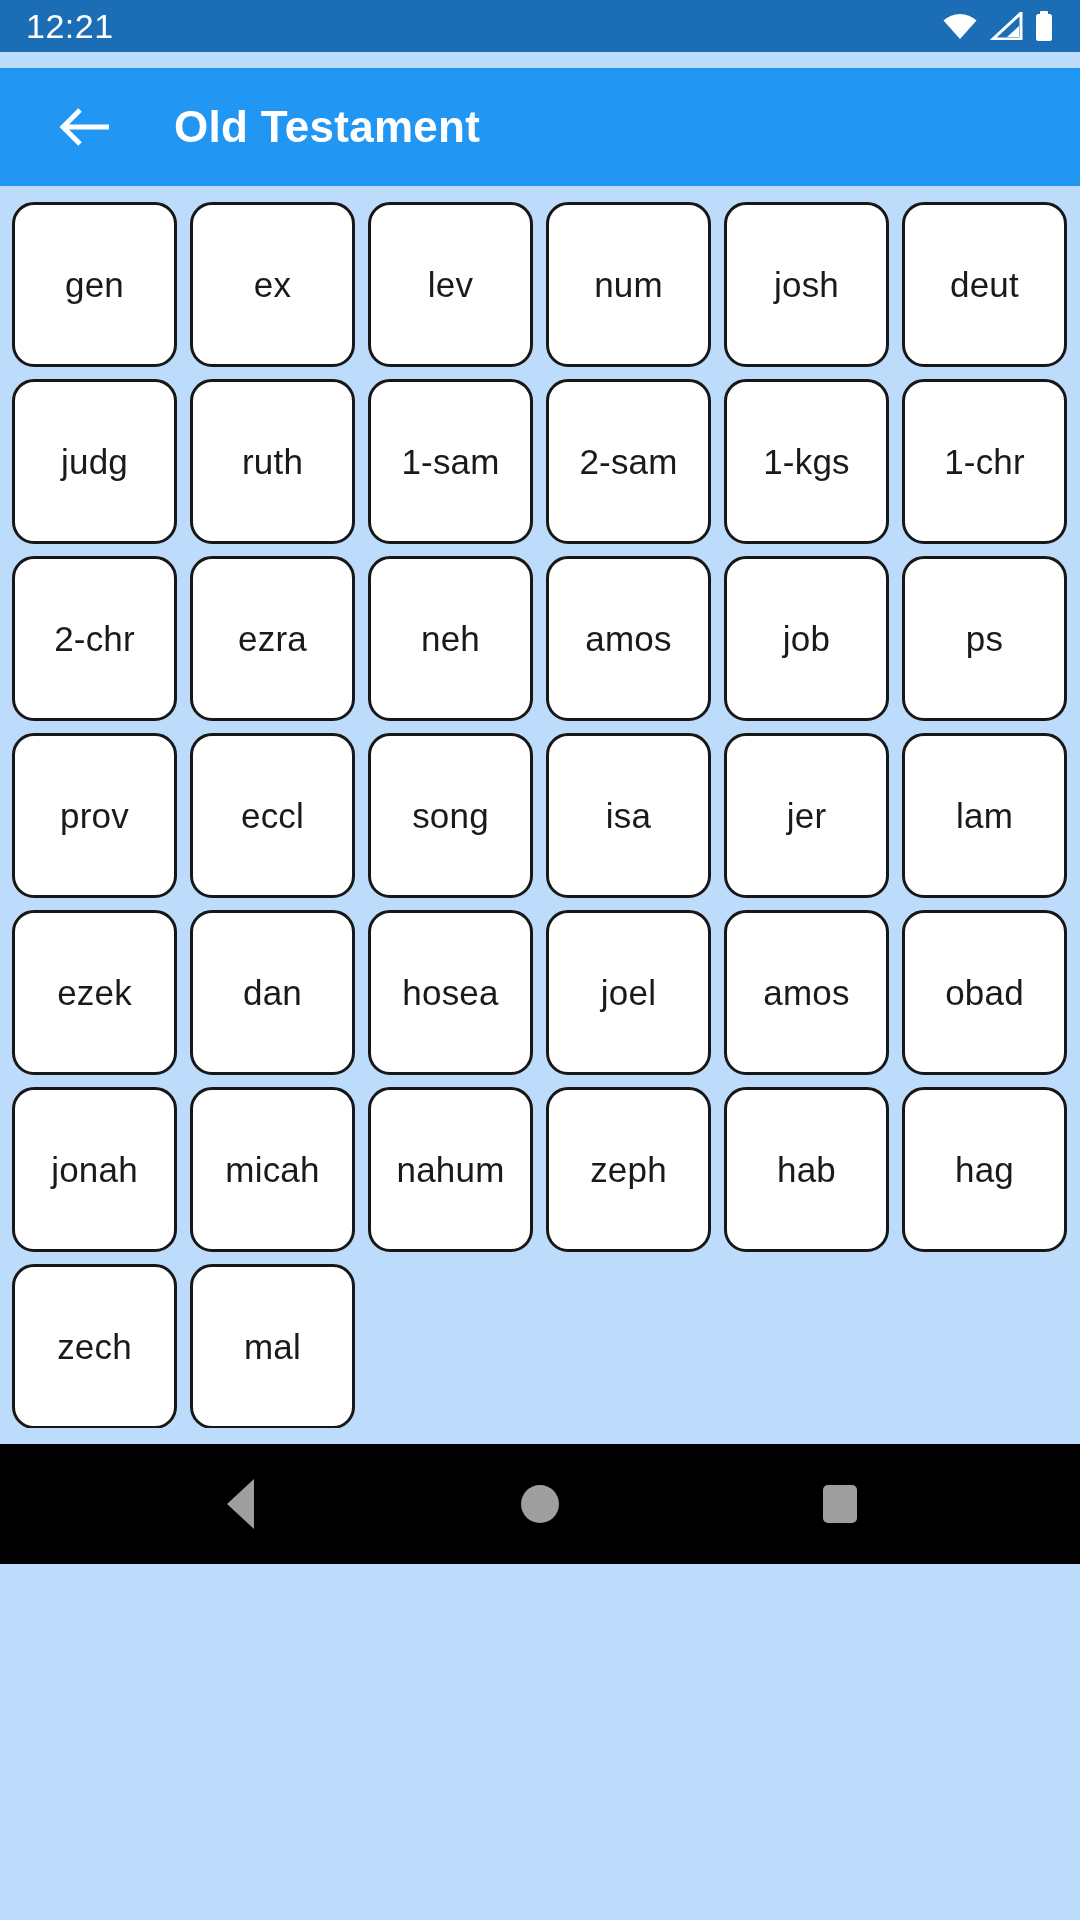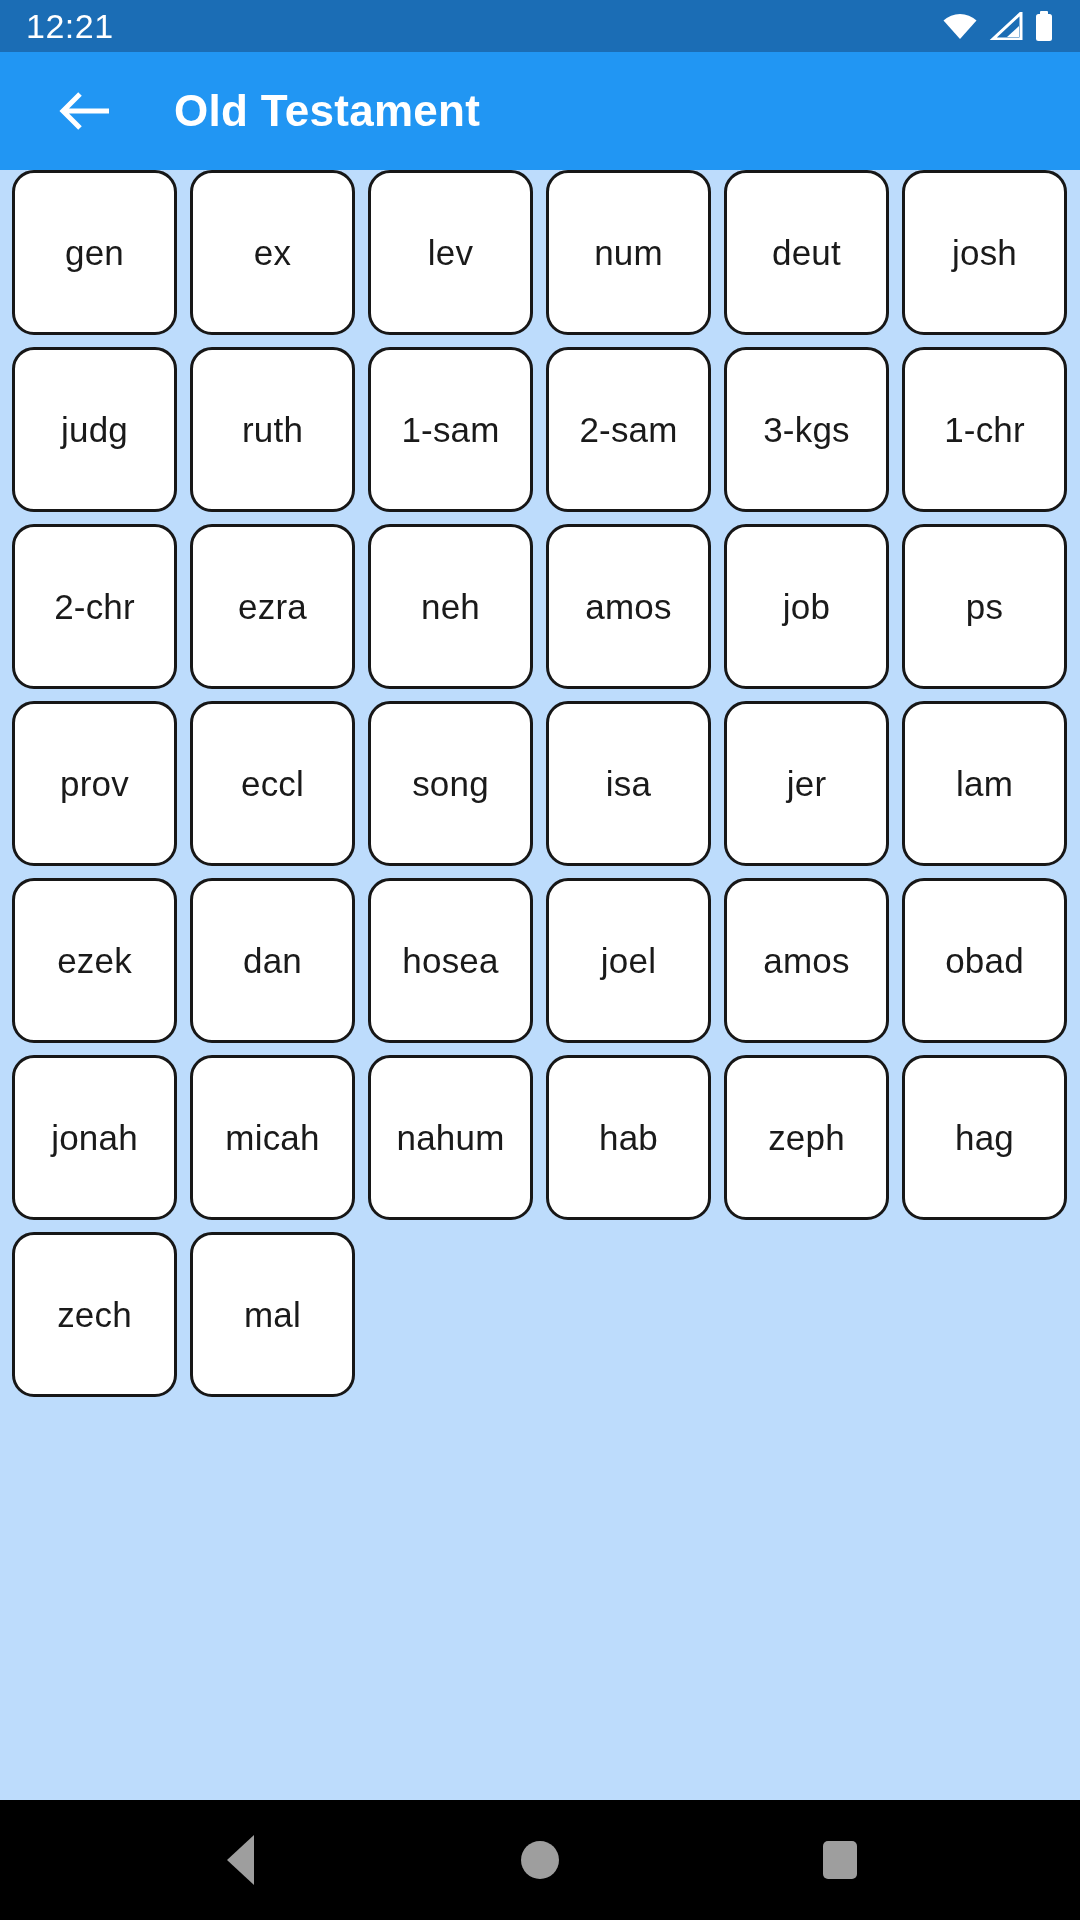--- a/index.html
+++ b/index.html
@@ -9,24 +9,25 @@
   body {
     width: 1080px;
     height: 1920px;
     overflow: hidden;
     font-family: "Liberation Sans", sans-serif;
     background: #bddcfc;
   }
   #phone {
     position: relative;
     width: 1080px;
-    height: 1920px;
+    height: 1564px;
     display: flex;
     flex-direction: column;
     background: #bddcfc;
+    gap: 16px;
   }
 
   
   .status-bar {
     height: 52px;
     flex: 0 0 52px;
     background: #1b6db5;
     display: flex;
     align-items: center;
     justify-content: space-between;
@@ -198,39 +199,39 @@
         <div class="tile">
           <span class="tile-label">ex</span>
         </div>
         <div class="tile">
           <span class="tile-label">lev</span>
         </div>
         <div class="tile">
           <span class="tile-label">num</span>
         </div>
         <div class="tile">
+          <span class="tile-label">josh</span>
+        </div>
+        <div class="tile">
           <span class="tile-label">deut</span>
         </div>
         <div class="tile">
-          <span class="tile-label">josh</span>
-        </div>
-        <div class="tile">
           <span class="tile-label">judg</span>
         </div>
         <div class="tile">
           <span class="tile-label">ruth</span>
         </div>
         <div class="tile">
           <span class="tile-label">1-sam</span>
         </div>
         <div class="tile">
           <span class="tile-label">2-sam</span>
         </div>
         <div class="tile">
-          <span class="tile-label">3-kgs</span>
+          <span class="tile-label">1-kgs</span>
         </div>
         <div class="tile">
           <span class="tile-label">1-chr</span>
         </div>
         <div class="tile">
           <span class="tile-label">2-chr</span>
         </div>
         <div class="tile">
           <span class="tile-label">ezra</span>
         </div>
@@ -285,24 +286,24 @@
         <div class="tile">
           <span class="tile-label">jonah</span>
         </div>
         <div class="tile">
           <span class="tile-label">micah</span>
         </div>
         <div class="tile">
           <span class="tile-label">nahum</span>
         </div>
         <div class="tile">
+          <span class="tile-label">zeph</span>
+        </div>
+        <div class="tile">
           <span class="tile-label">hab</span>
-        </div>
-        <div class="tile">
-          <span class="tile-label">zeph</span>
         </div>
         <div class="tile">
           <span class="tile-label">hag</span>
         </div>
         <div class="tile">
           <span class="tile-label">zech</span>
         </div>
         <div class="tile">
           <span class="tile-label">mal</span>
         </div>

